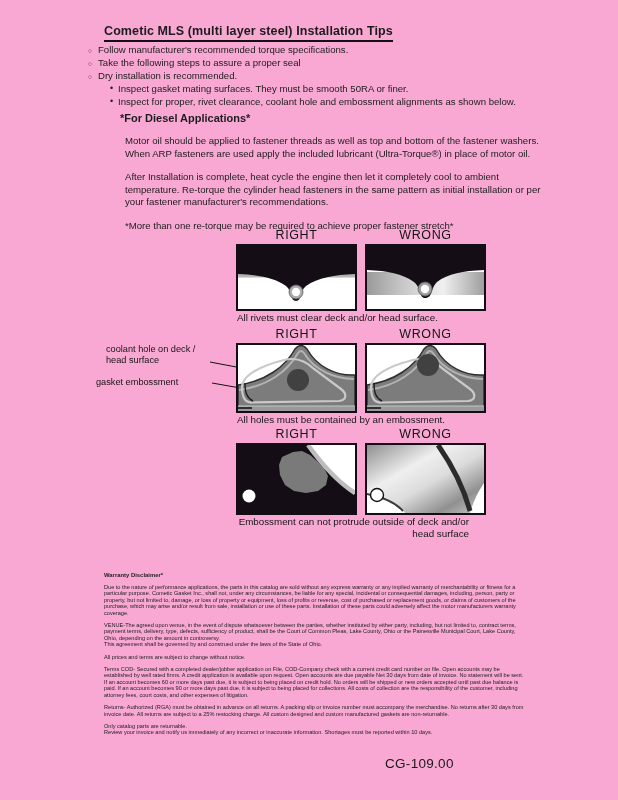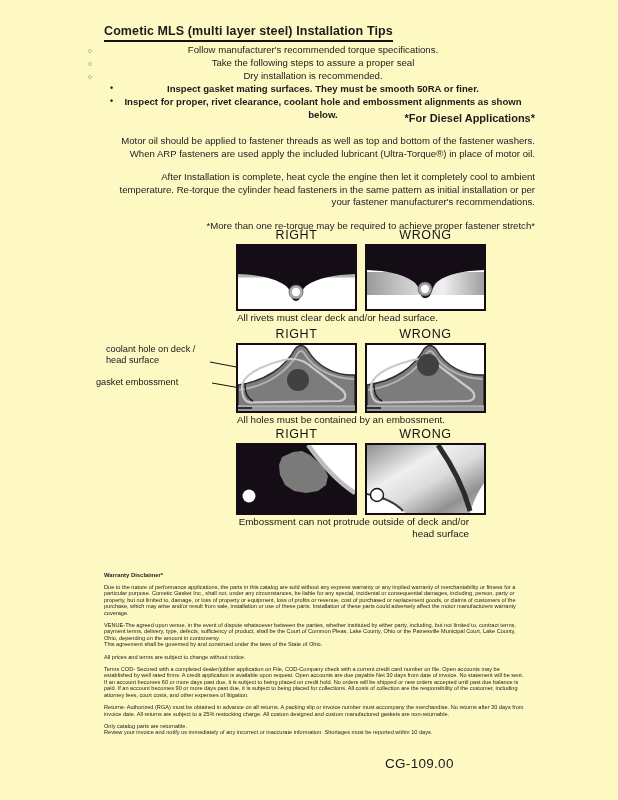--- a/index.html
+++ b/index.html
@@ -1,39 +1,39 @@
 <!DOCTYPE html>
 <html><head>
 <meta charset="utf-8">
 <style>
   html,body{margin:0;padding:0;}
   .page{
     position:relative;
     width:618px;height:800px;
-    background:#fef9c3;
+    background:#f9a8d4;
     font-family:"Liberation Sans", sans-serif;
     color:#1c1c1c;
     overflow:hidden;
   }
   
   .title{
     position:absolute;left:104px;top:24px;
     font-size:12.5px;font-weight:bold;
     border-bottom:2px solid #111;
     padding-bottom:2px;letter-spacing:.1px;
     display:inline-block;
   }
-  .bullets{position:absolute;left:88px;top:43px;width:440px;font-size:9.6px;line-height:13px;text-align:center;}
+  .bullets{position:absolute;left:88px;top:43px;width:440px;font-size:9.6px;line-height:13px;}
   .b1{position:relative;padding-left:10px;}
   .b1::before{content:"○";position:absolute;left:0;top:1px;font-size:6.5px;}
-  .b2{position:relative;padding-left:10px;margin-left:20px;font-weight:bold;}
+  .b2{position:relative;padding-left:10px;margin-left:20px;}
   .b2::before{content:"•";position:absolute;left:2px;top:0;font-size:9px;}
-  .diesel{position:absolute;left:103px;top:112px;width:432px;text-align:right;}
+  .diesel{position:absolute;left:120px;top:112px;width:432px;}
   .diesel h2{font-size:11px;font-weight:bold;margin:0 0 11px 0;}
-  .diesel p{font-size:9.6px;line-height:12.5px;margin:0 0 11px 13px;}
+  .diesel p{font-size:9.6px;line-height:12.5px;margin:0 0 11px 5px;}
   
   .dg-label{position:absolute;width:121px;text-align:center;font-size:12.5px;letter-spacing:.6px;color:#141414;}
   .panel{position:absolute;width:117px;border:2px solid #150d15;background:#fff;}
   .panel svg{display:block;}
   .caption{position:absolute;font-size:9.8px;line-height:11.5px;color:#161616;}
   .ann{position:absolute;font-size:9.2px;line-height:10.5px;color:#141414;}
   .leader{position:absolute;left:208px;top:350px;}
   
   .p-r1L{left:236px;top:244px;} .p-r1R{left:365px;top:244px;}
   .p-r2L{left:236px;top:343px;} .p-r2R{left:365px;top:343px;}

